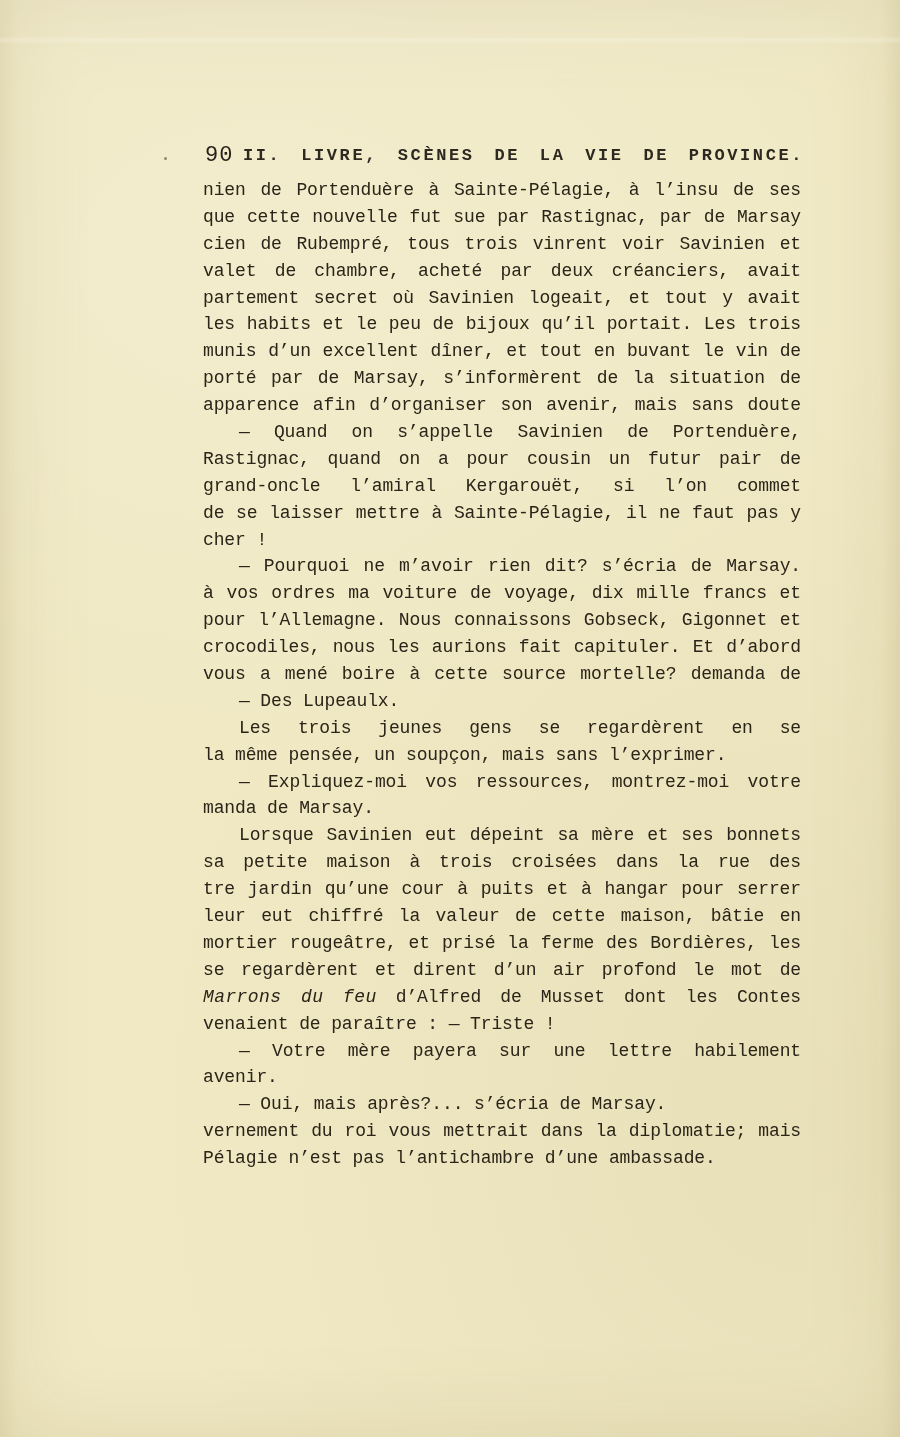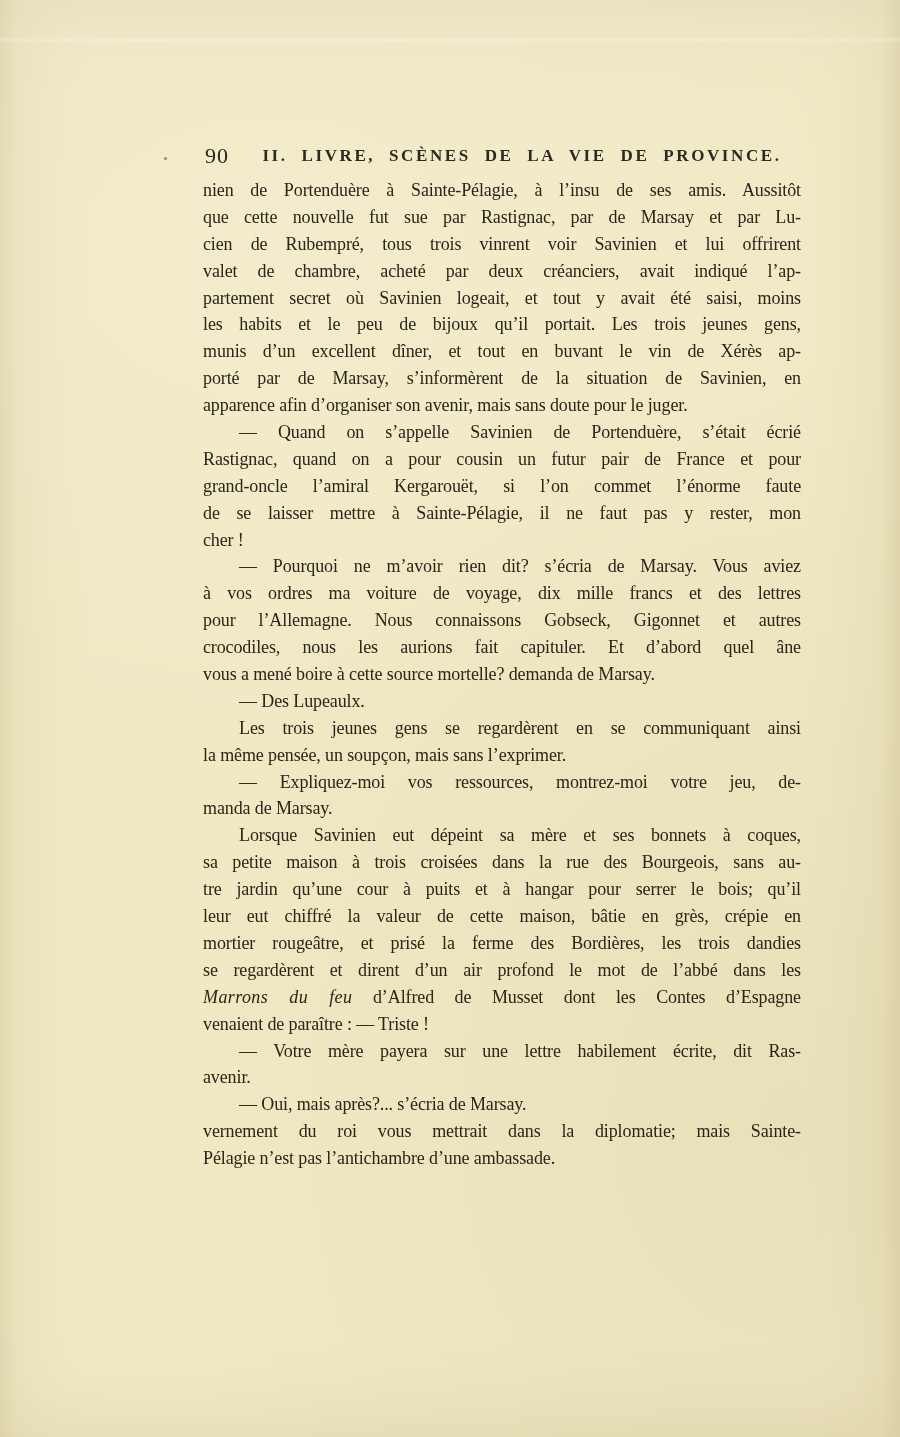--- a/index.html
+++ b/index.html
@@ -6,21 +6,21 @@
   body{width:900px;height:1437px;overflow:hidden;background:#d8d2b0;}
   .page{
     position:relative;width:900px;height:1437px;
     background-color:#f0e9c4;
     background-image:
       radial-gradient(ellipse 1100px 800px at 30% 18%, rgba(255,255,255,0.16), transparent 60%),
       radial-gradient(ellipse 900px 1100px at 88% 78%, rgba(186,170,116,0.14), transparent 70%),
       linear-gradient(180deg, rgba(255,255,255,0.10) 0%, rgba(255,255,255,0.0) 6%),
       linear-gradient(90deg, rgba(170,155,100,0.10) 0%, transparent 2%, transparent 98%, rgba(170,155,100,0.12) 100%);
     box-shadow: inset 0 0 90px rgba(150,130,70,0.18);
-    font-family:Liberation Serif, serif;
+    font-family:Liberation Mono, monospace;
     color:#2c261b;
   }
   .scan-streak{
     position:absolute;left:0;top:36px;width:100%;height:8px;
     background:linear-gradient(180deg, transparent, rgba(255,255,255,0.22), transparent);
     pointer-events:none;
   }
   .margin-dot{
     position:absolute;left:164px;top:157px;width:3px;height:3px;
     background:#6f6651;border-radius:50%;opacity:.75;

